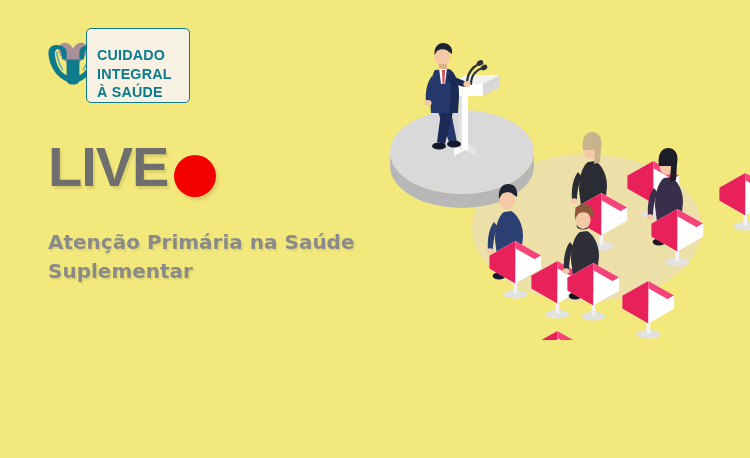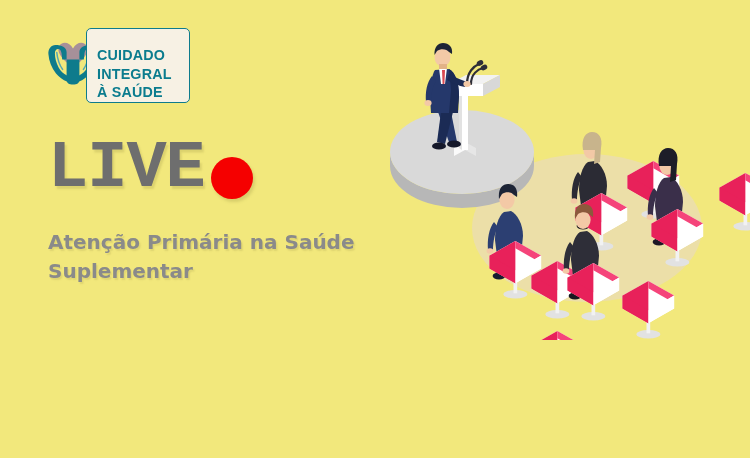--- a/index.html
+++ b/index.html
@@ -61,26 +61,26 @@
 
   
   #live-row {
     position: absolute;
     left: 48px;
     top: 137px;
     display: flex;
     align-items: center;
   }
   #live-word {
-    font-size: 67px;
+    font-size: 56px;
     font-weight: bold;
     color: #6e6e6e;
     letter-spacing: -1px;
     line-height: 0.95;
-    font-family: Liberation Mono, monospace;
+    font-family: Liberation Sans, sans-serif;
     text-shadow: 2px 3px 2px rgba(140,130,60,0.22);
   }
   #live-dot {
     width: 42px;
     height: 42px;
     border-radius: 50%;
     background: #f50000;
     margin-left: 6px;
     margin-top: 18px;
     box-shadow: 2px 3px 3px rgba(140,130,60,0.25);

